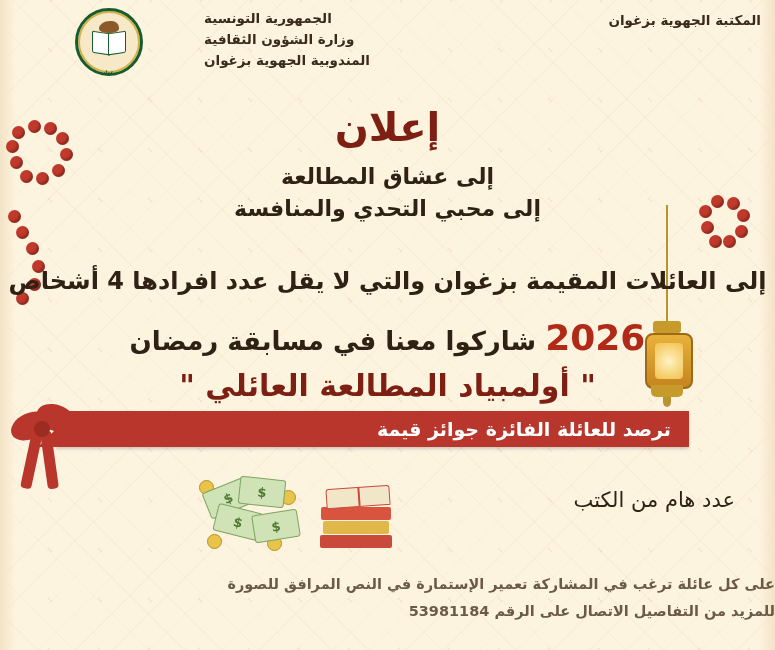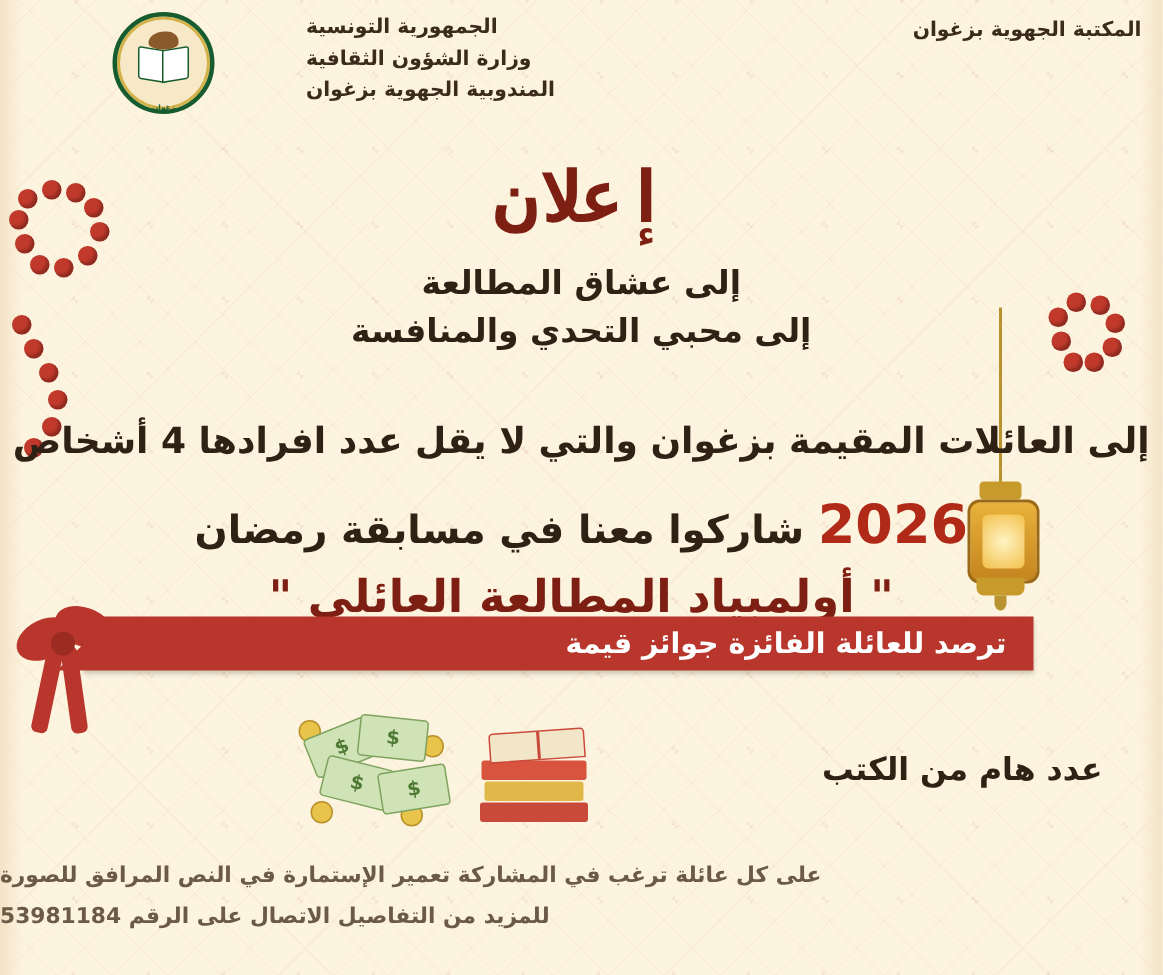--- a/index.html
+++ b/index.html
@@ -69,23 +69,22 @@
     position:absolute;bottom:-2px;left:50%;transform:translateX(-50%);
     font-size:5px;color:#165c2e;font-weight:700;white-space:nowrap;
   }
 
   
   .main{
     position:absolute;top:104px;left:0;right:0;
     text-align:center;
   }
   .title-ad{
-    font-size:48px;font-weight:700;color:#7d1f12;letter-spacing:1px;
+    font-size:40px;font-weight:700;color:#7d1f12;letter-spacing:1px;
     margin-bottom:14px;
-    font-family:Liberation Mono, monospace;
   }
   .line{
     font-size:22px;color:#2f2114;font-weight:700;margin:7px 0;
   }
   .line.wide{font-size:24px;margin-top:46px;}
   .participate{
     margin-top:22px;font-size:26px;font-weight:700;color:#2f2114;
   }
   .participate .year{
     color:#b12a18;font-size:36px;font-weight:700;
@@ -108,21 +107,21 @@
   .banner:after{
     content:"";position:absolute;left:-18px;top:0;
     border-top:18px solid #b8362c;border-bottom:18px solid #b8362c;
     border-left:18px solid transparent;
   }
 
   
   .prizes{
     position:absolute;right:40px;top:476px;text-align:right;
   }
-  .prizes div{font-size:21px;color:#2f2114;font-weight:700;margin:25px 0;}
+  .prizes div{font-size:21px;color:#2f2114;font-weight:400;margin:12px 0;}
 
   
   .illus{position:absolute;left:195px;top:478px;width:220px;height:80px;}
   .bill{
     position:absolute;width:44px;height:26px;background:#cfe3b6;
     border:1.5px solid #7fa35f;border-radius:3px;
   }
   .bill:after{
     content:"$";position:absolute;inset:0;display:flex;align-items:center;justify-content:center;
     color:#4f7a35;font-size:13px;font-weight:700;
@@ -146,21 +145,21 @@
     position:absolute;bottom:41px;left:6px;width:62px;height:18px;
     background:#f2e6c8;border:1.5px solid #c9493a;border-radius:3px 3px 0 0;
     transform:rotate(-4deg);
   }
   .bk-open:after{
     content:"";position:absolute;left:50%;top:0;bottom:0;width:1.5px;background:#c9493a;
   }
 
   
   .footer{
-    position:absolute;left:0;right:0;bottom:24px;text-align:left;
+    position:absolute;left:0;right:0;bottom:24px;text-align:right;
   }
   .footer div{font-size:14.5px;color:#6b5a46;font-weight:700;line-height:1.9;}
 
   
   .beads{position:absolute;}
   .beads .bead{
     position:absolute;width:13px;height:13px;border-radius:50%;
     background:#c0392b;box-shadow:inset -2px -2px 2px rgba(0,0,0,.25);
   }
   .beads1{left:6px;top:120px;width:90px;height:95px;}

